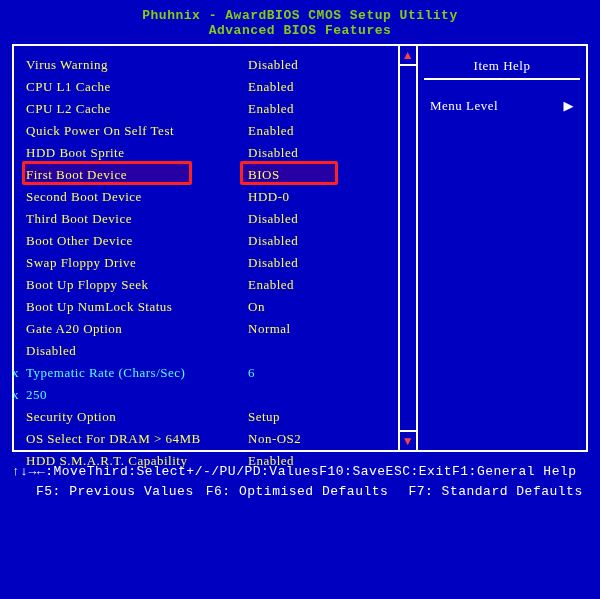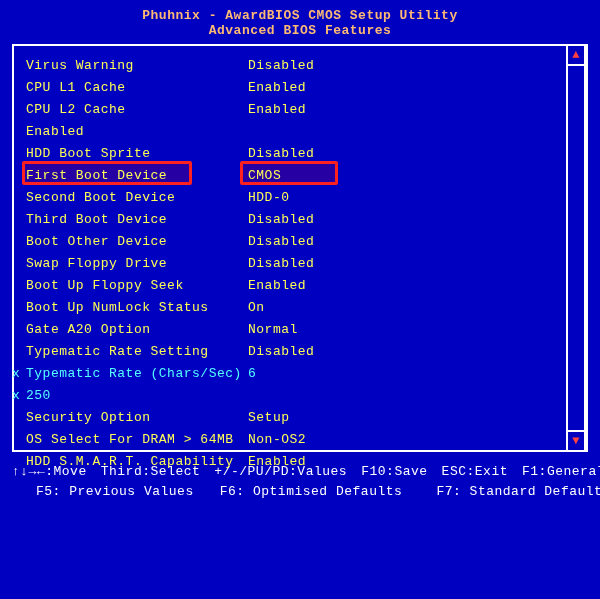--- a/index.html
+++ b/index.html
@@ -7,26 +7,27 @@
     background: #0000c0;
     font-family: "Courier New", monospace;
     font-size: 13px;
     color: #ffffff;
     width: 600px;
     height: 599px;
     padding: 8px 12px;
     letter-spacing: 0.5px;
   }
   .title-block { text-align: center; margin-bottom: 6px; }
-  .title-line { color: #fdba74; font-weight: bold; }
+  .title-line { color: #84cc16; font-weight: bold; }
   .panel {
     border: 2px solid #ffffff;
     display: flex;
     height: 408px;
     position: relative;
+    font-family: Liberation Serif, serif;
   }
   .left-pane {
     flex: 1;
     padding: 8px 6px 8px 12px;
     border-right: 2px solid #ffffff;
     position: relative;
   }
   .right-pane {
     width: 168px;
     padding: 8px 6px;
@@ -77,21 +78,21 @@
   .help-header {
     border-bottom: 2px solid #ffffff;
     text-align: center;
     padding: 4px 0;
   }
   .menu-level { margin-top: 18px; display: flex; justify-content: space-between; padding: 0 6px; }
   .footer {
     margin-top: 10px;
     line-height: 20px;
   }
-  .footer-row { display: flex; gap: 14px; text-align: center; }
+  .footer-row { display: flex; gap: 0; text-align: center; }
   .foot-cell { white-space: nowrap; }
   .pad-left { padding-left: 24px; }
   .x-prefix { display: inline-block; width: 14px; margin-left: -14px; }
 </style>
 </head>
 <body>
 
 <div class="title-block">
   <div class="title-line">Phuhnix - AwardBIOS CMOS Setup Utility</div>
   <div class="title-line">Advanced BIOS Features</div>
@@ -108,29 +109,30 @@
         </div>
         <div class="row">
           <span class="label yellow">CPU L1 Cache</span>
           <span class="value yellow">Enabled</span>
         </div>
         <div class="row">
           <span class="label yellow">CPU L2 Cache</span>
           <span class="value yellow">Enabled</span>
         </div>
         <div class="row">
+          <span class="label yellow">Quick Power On Self Test</span>
           <span class="value yellow">Enabled</span>
         </div>
         <div class="row">
           <span class="label yellow">HDD Boot Sprite</span>
           <span class="value yellow">Disabled</span>
         </div>
         <div class="row">
           <span class="label yellow">First Boot Device</span>
-          <span class="value yellow">CMOS</span>
+          <span class="value yellow">BIOS</span>
         </div>
         <div class="row">
           <span class="label yellow">Second Boot Device</span>
           <span class="value yellow">HDD-0</span>
         </div>
         <div class="row">
           <span class="label yellow">Third Boot Device</span>
           <span class="value yellow">Disabled</span>
         </div>
         <div class="row">
@@ -147,21 +149,20 @@
         </div>
         <div class="row">
           <span class="label yellow">Boot Up NumLock Status</span>
           <span class="value yellow">On</span>
         </div>
         <div class="row">
           <span class="label yellow">Gate A20 Option</span>
           <span class="value yellow">Normal</span>
         </div>
         <div class="row">
-          <span class="label yellow">Typematic Rate Setting</span>
           <span class="value yellow">Disabled</span>
         </div>
         <div class="row">
           <span class="x-prefix cyan">x</span>
           <span class="label cyan">Typematic Rate (Chars/Sec)</span>
           <span class="value cyan">6</span>
         </div>
         <div class="row">
           <span class="x-prefix cyan">x</span>
           <span class="value cyan">250</span>
@@ -176,20 +177,27 @@
         </div>
         <div class="row">
           <span class="label yellow">HDD S.M.A.R.T. Capability</span>
           <span class="value yellow">Enabled</span>
         </div>
       </div>
     <div class="scrollbar">
       <div class="scroll-arrow">▲</div>
       <div class="scroll-track"></div>
       <div class="scroll-arrow down">▼</div>
+    </div>
+  </div>
+  <div class="right-pane">
+    <div class="help-header">Item Help</div>
+    <div class="menu-level">
+      <span>Menu Level</span>
+      <span>▶</span>
     </div>
   </div>
 </div>
 
 <div class="footer">
   <div class="footer-row">
     <span class="foot-cell">↑↓→←:Move</span>
     <span class="foot-cell">Third:Select</span>
     <span class="foot-cell">+/-/PU/PD:Values</span>
     <span class="foot-cell">F10:Save</span>

